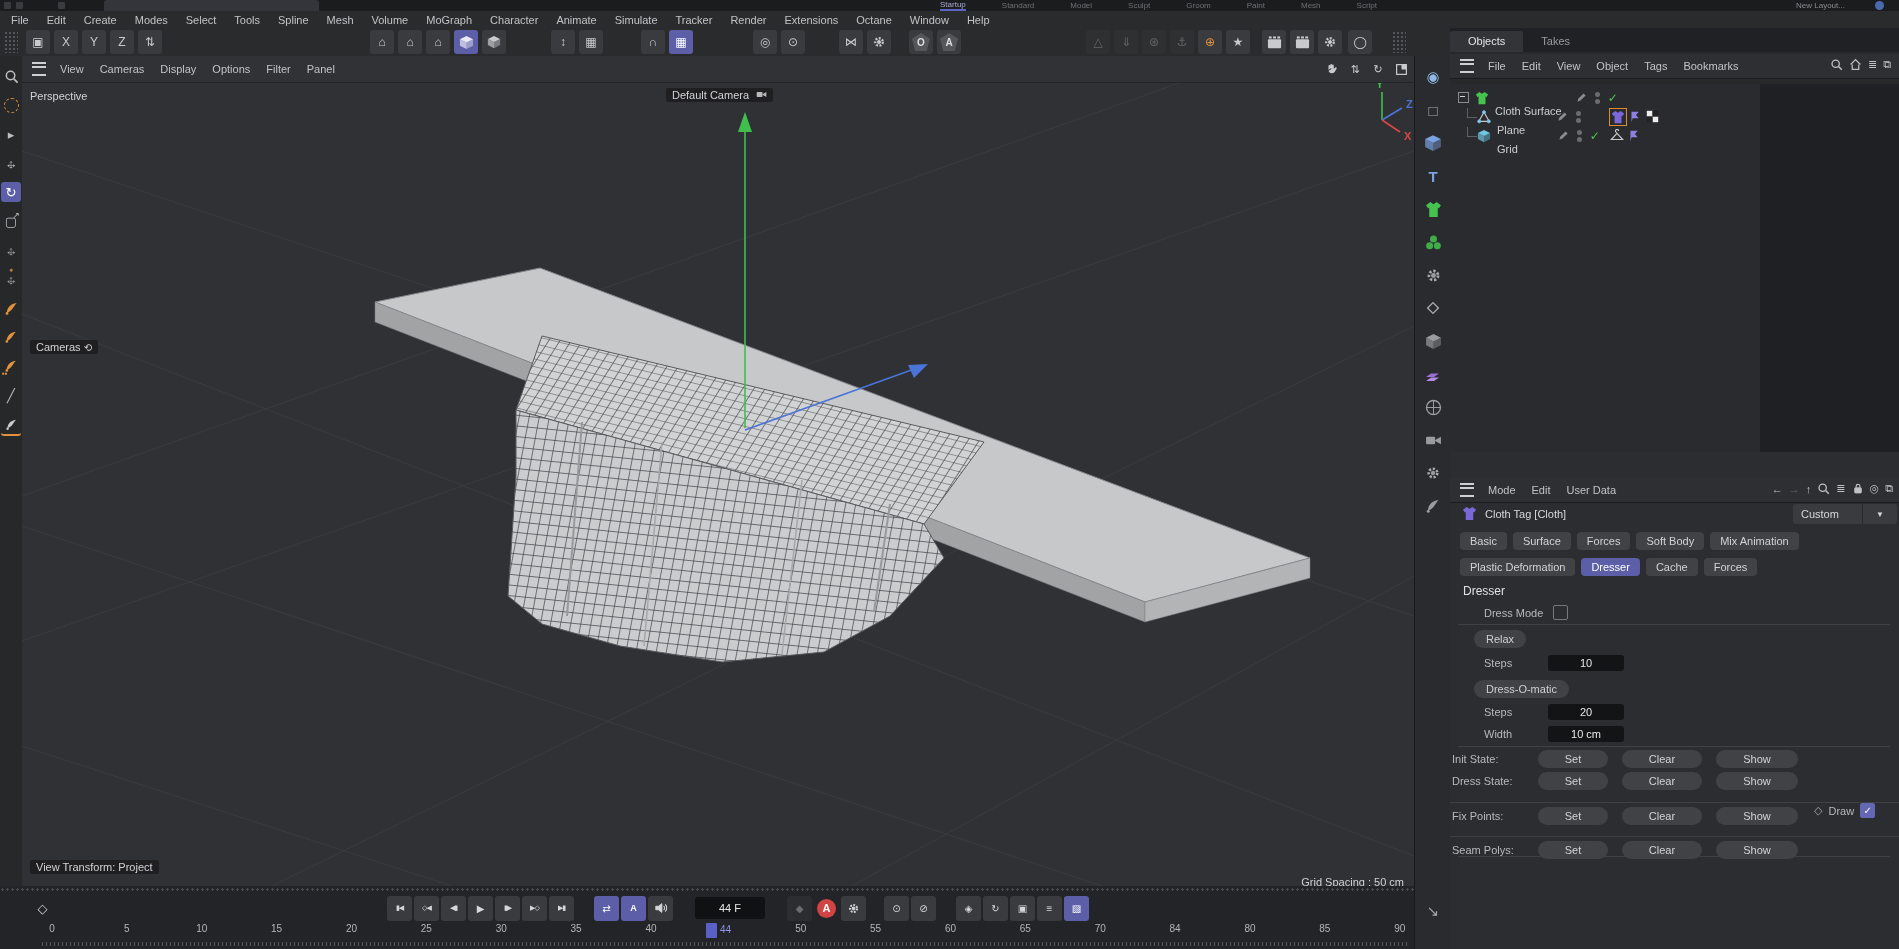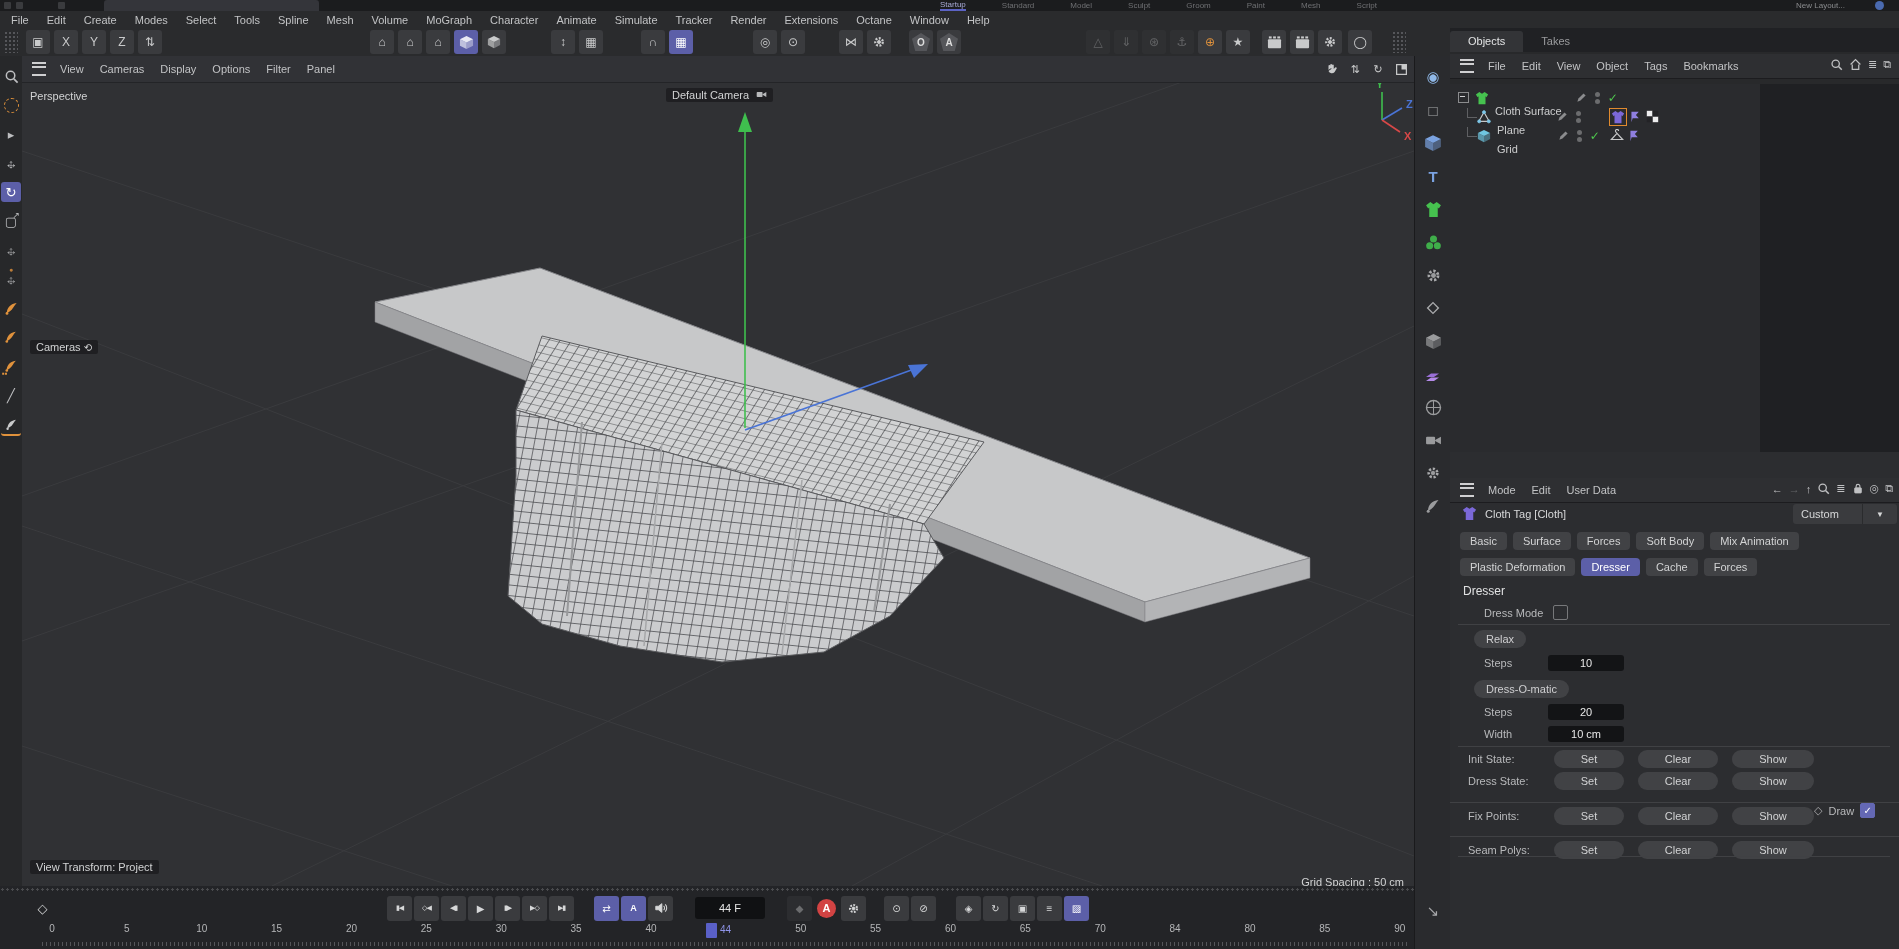--- a/index.html
+++ b/index.html
@@ -85,21 +85,21 @@
   .tag-sel{outline:1px solid #e08a2e;outline-offset:1px;}
   
   .attr{position:absolute;left:0;top:424px;width:100%;height:497px;background:#2c2d30;}
   .abtn{background:#414245;border-radius:4px;padding:3px 10px;color:#d2d3d4;white-space:nowrap;}
   .abtn[data-active="true"]{background:#5c5fa8;color:#fff;}
   .fieldbox{background:#131416;border-radius:3px;color:#e8e8e8;text-align:center;padding:2px 0;}
   .alabel{color:#b8b9bb;}
   .hr{position:absolute;left:8px;width:432px;height:1px;background:#404144;}
   .pillbtn{background:#414245;border-radius:10px;padding:3px 12px;color:#cfcfd1;}
   .srow{display:flex;align-items:center;height:22px;}
-  .srow .alabel{width:78px;margin-left:18px;}
+  .srow .alabel{width:78px;margin-left:2px;}
   .srow .sbtn{background:#414245;border-radius:10px;text-align:center;padding:3px 0;color:#d2d3d4;}
   .srow:nth-child(3){margin-top:10px;border-top:1px solid #404144;padding-top:2px;}
   .srow:nth-child(4){margin-top:9px;border-top:1px solid #404144;padding-top:2px;}
   .cb{width:13px;height:13px;border:1px solid #77787a;border-radius:2px;background:transparent;}
   .cb.on{background:#6468b4;border-color:#6468b4;color:#fff;font-size:10px;line-height:13px;text-align:center;}
   .dropdown{position:absolute;background:#3a3b3e;border-radius:3px;height:20px;display:flex;align-items:center;}
   .dropdown span{padding:0 8px;color:#d6d7d8;}
   .dd-arrow{border-left:1px solid #2a2b2d;height:100%;width:18px;display:flex;align-items:center;
             justify-content:center;color:#bbb;font-size:8px;}
   

